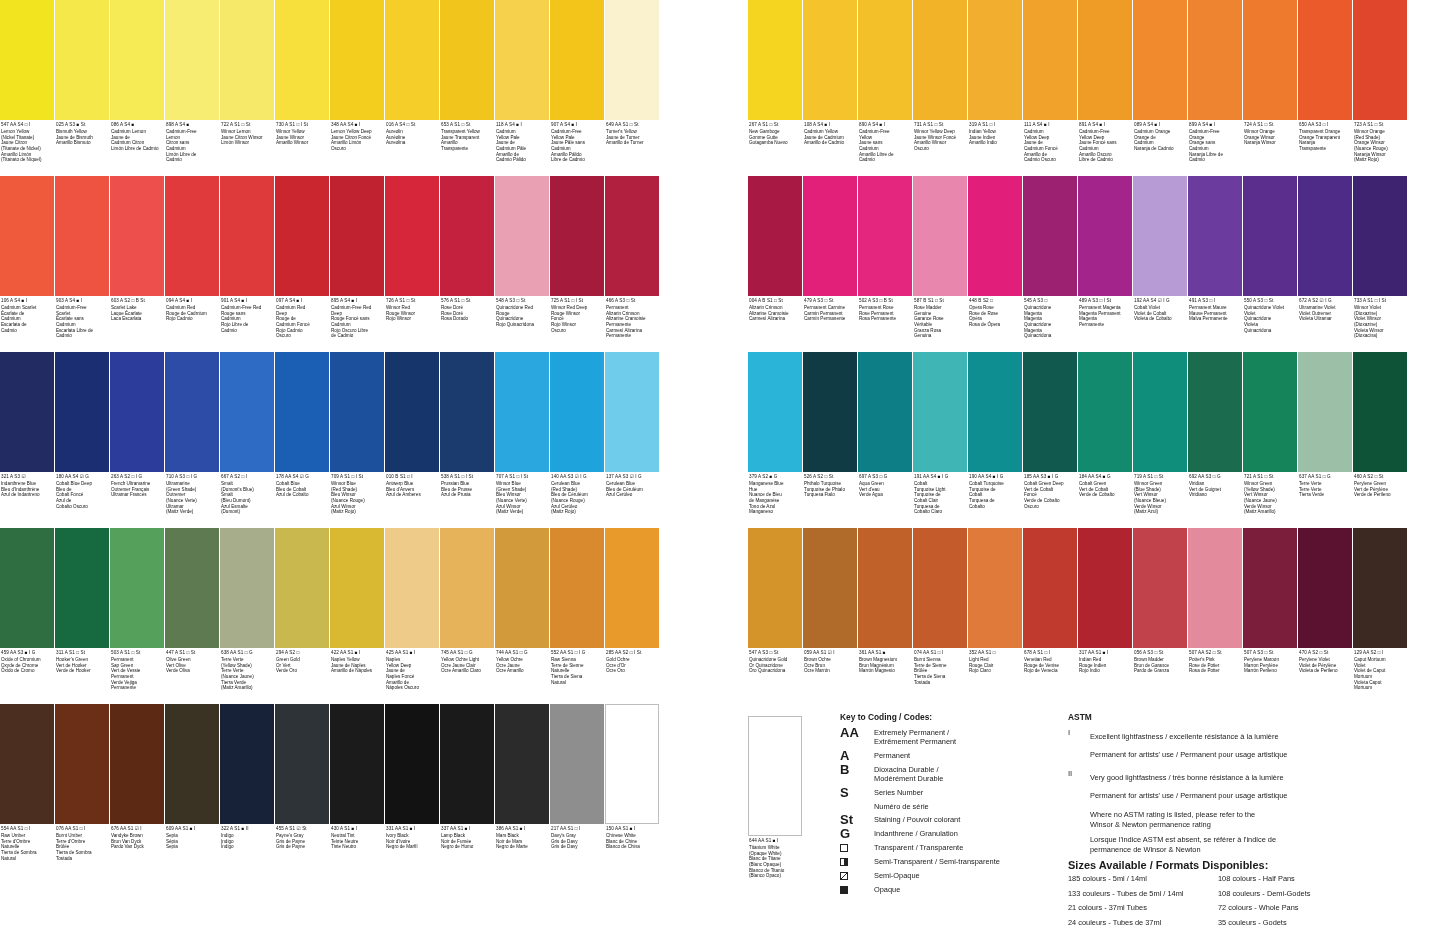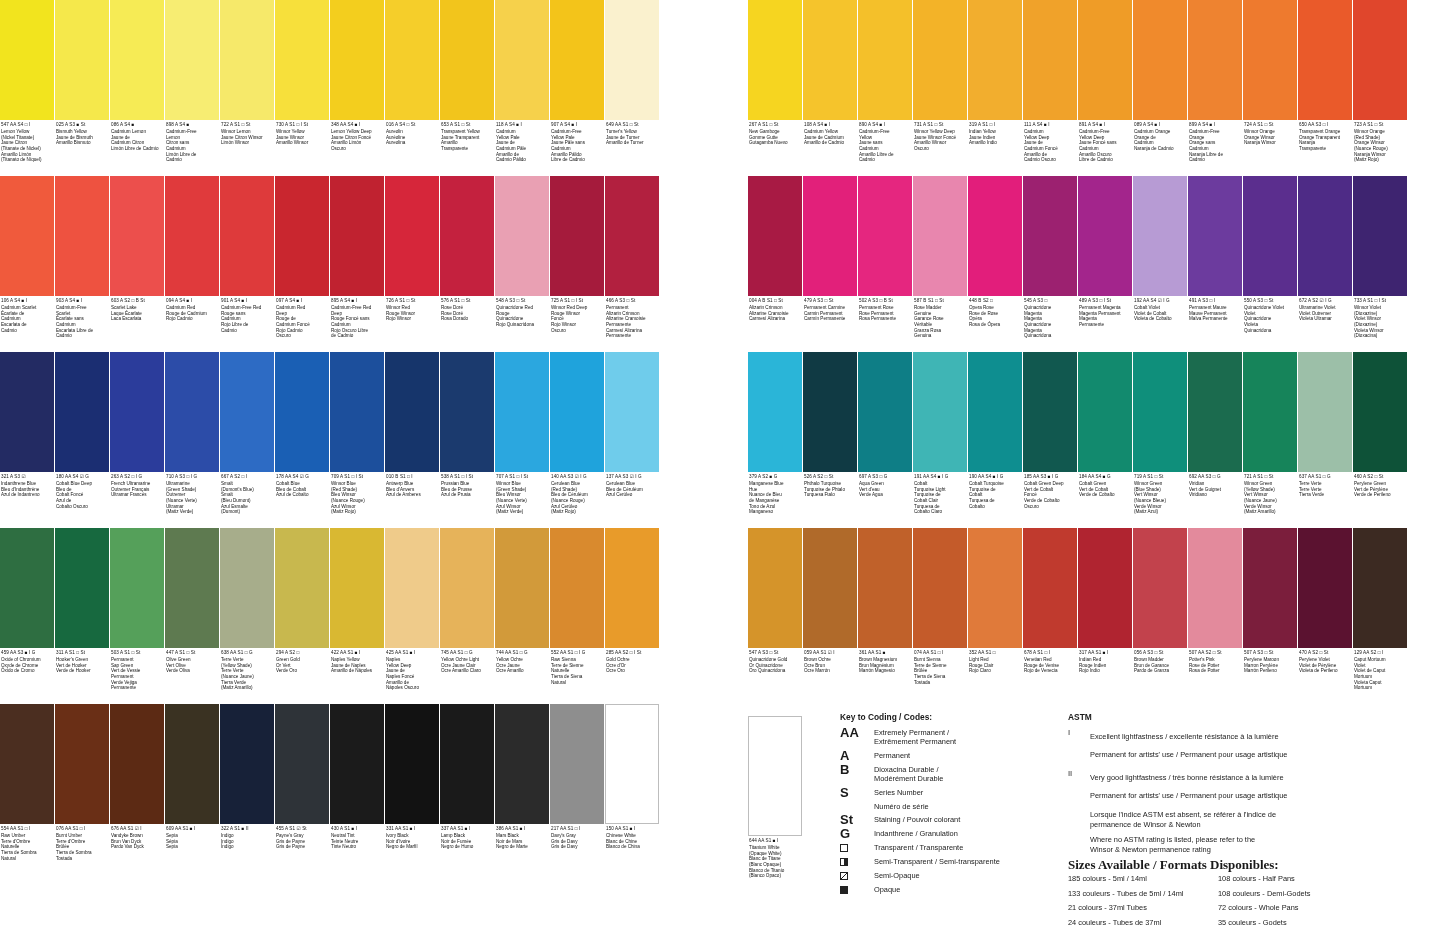--- a/index.html
+++ b/index.html
@@ -64,21 +64,21 @@
   .legcols{display:flex;}
   .legcolA{width:228px;}
   .legcolB{width:370px;}
   .legline{display:flex;margin-bottom:4px;}
   .legkey{width:34px;flex:0 0 34px;font-weight:bold;font-size:13px;}
   .legval{flex:1;font-size:7.4px;line-height:9.4px;white-space:pre-line;}
   .astmline{display:flex;margin-bottom:5px;}
   .astmkey{width:22px;flex:0 0 22px;font-size:7.6px;}
   .astmval{flex:1;font-size:7.4px;line-height:18px;white-space:pre-line;}
   .note{font-size:7.4px;line-height:9.6px;margin-bottom:6px;white-space:pre-line;}
-  .sizes h5{margin:4px 0 4px 0;font-size:13px;font-weight:bold;font-family:Liberation Serif, serif;}
+  .sizes h5{margin:4px 0 4px 0;font-size:11px;font-weight:bold;}
   .sizerow{display:flex;margin-bottom:5px;}
   .sizecol{width:150px;font-size:7.4px;line-height:9.4px;white-space:pre-line;}
   .legsymbox{width:6px;height:6px;border:.8px solid #222;background:#fff;display:inline-block;}
   .legsymbox.filled{background:#222;}
   .legsymbox.half{background:linear-gradient(90deg,#fff 50%,#222 50%);}
   .legsymbox.diag{background:linear-gradient(135deg,#fff 46%,#222 46%,#222 56%,#fff 56%);}
 </style>
 </head>
 <body>
 
@@ -1274,24 +1274,24 @@
               <div class="astmval">Excellent lightfastness / excellente résistance à la lumière
 Permanent for artists' use / Permanent pour usage artistique</div>
             </div>
             <div class="astmline">
               <div class="astmkey">II</div>
               <div class="astmval">Very good lightfastness / très bonne résistance à la lumière
 Permanent for artists' use / Permanent pour usage artistique</div>
             </div>
           </div>
         <div id="astmNotes">
+            <div class="note" style="margin-left: 22px;">Where no ASTM rating is listed, please refer to the
+Winsor &amp; Newton permanence rating</div>
             <div class="note" style="margin-left: 22px;">Lorsque l'indice ASTM est absent, se référer à l'indice de
 permanence de Winsor &amp; Newton</div>
-            <div class="note" style="margin-left: 22px;">Where no ASTM rating is listed, please refer to the
-Winsor &amp; Newton permanence rating</div>
           </div>
         <div class="sizes">
           <h5>Sizes Available / Formats Disponibles:</h5>
           <div id="sizeRows">
               <div class="sizerow">
                 <div class="sizecol">185 colours - 5ml / 14ml</div>
                 <div class="sizecol">108 colours - Half Pans</div>
               </div>
               <div class="sizerow">
                 <div class="sizecol">133 couleurs - Tubes de 5ml / 14ml</div>

